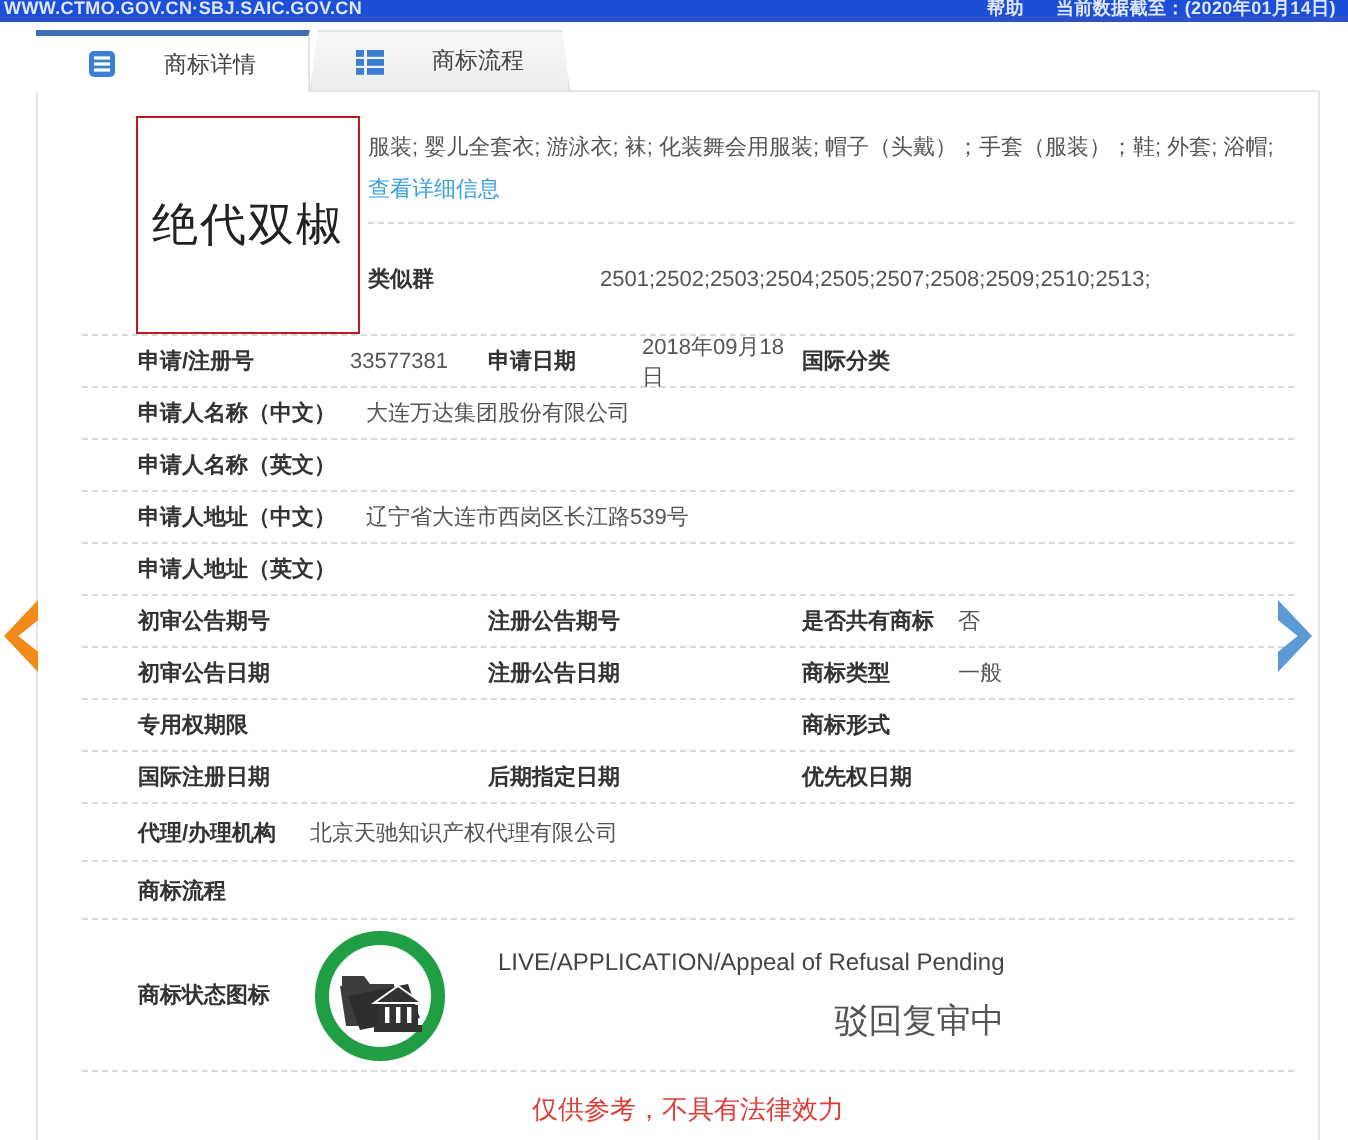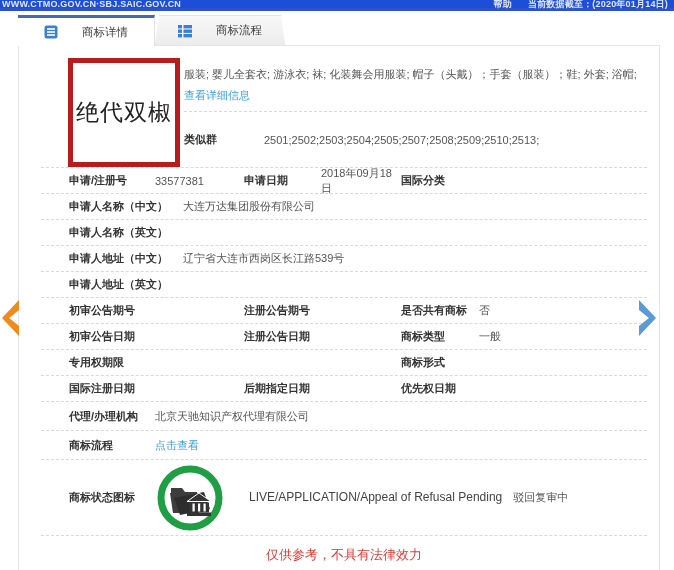--- a/index.html
+++ b/index.html
@@ -44,54 +44,54 @@
   .panel {
     position: absolute; top: 45px; left: 18px; width: 642px; height: 525px;
     background: #fff; border: 1px solid #e5e5e5; border-bottom: none;
     padding: 12px 12px 0 22px;
     z-index: 2;
   }
   .dashed { border-bottom: 1px dashed #d9d9d9; }
   
   .top-section { display: flex; padding-left: 27px; height: 110px; border-bottom: 1px dashed #d9d9d9; }
   .mark-box {
-    width: 112px; height: 109px; border: 5px solid #b91c1c; background: #fff;
+    width: 112px; height: 109px; border: 1px solid #b91c1c; background: #fff;
     display: flex; align-items: center; justify-content: center; flex: none;
   }
   .mark-name {
     font-family: "Liberation Serif", "DejaVu Serif", serif;
     font-size: 23px; color: #222; letter-spacing: 1px; white-space: nowrap;
   }
   .top-right { flex: 1; margin-left: 4px; display: flex; flex-direction: column; }
   .goods-row { height: 54px; display: flex; border-bottom: 1px dashed #d9d9d9; }
   .goods-row .lb { display: flex; align-items: center; }
   .goods-val { flex: 1; font-size: 11px; line-height: 21px; padding-top: 6px; color: #555; }
-  .simgroup-row { height: 55px; display: flex; align-items: center; }
+  .simgroup-row { height: 55px; display: flex; align-items: center; gap: 36px; }
   .simgroup-row .val { font-size: 11px; color: #555; }
   
   .row { display: flex; align-items: center; height: 26px; padding-left: 28px; font-size: 11px; }
   .row.tall { height: 29px; }
   .lb { font-weight: bold; color: #333; flex: none; font-size: 11px; }
   .vl { color: #555; flex: none; }
   .w-label  { width: 86px; }
-  .w-val1   { width: 89px; }
+  .w-val1   { width: 89px; text-align: center; }
   .w-label2 { width: 77px; }
   .w-val2   { width: 80px; }
   .w-wide2  { width: 157px; }
   .w-label3 { width: 78px; }
   .grow { flex: 1; }
   .glabel { width: 80px; font-weight: bold; color: #333; font-size: 11px; flex: none; }
   a.link { color: #3aa0e0; text-decoration: none; cursor: pointer; }
   
   .status-row { height: 76px; display: flex; align-items: center; padding-left: 28px; }
   .status-row .lb { width: 86px; }
   .status-icon { width: 70px; height: 70px; flex: none; }
-  .status-texts { margin-left: 24px; display: flex; flex-direction: row; gap: 11px; }
+  .status-texts { margin-left: 24px; display: flex; flex-direction: column; gap: 11px; }
   .status-en { font-size: 12px; color: #444; }
-  .status-cn { font-size: 11px; color: #555; }
+  .status-cn { font-size: 17px; color: #555; text-align: right; }
   
   .note { margin-top: 10px; text-align: center; font-size: 13px; color: #e03a36; }
   
   .arrow { position: absolute; top: 300px; width: 17px; height: 36px; cursor: pointer; z-index: 6; }
   .arrow-left  { left: 2px;  background: #f18a1b;
                  clip-path: polygon(0 50%, 100% 0, 100% 28%, 42% 50%, 100% 72%, 100% 100%); }
   .arrow-right { left: 639px; background: #5b9bd5;
                  clip-path: polygon(100% 50%, 0 0, 0 28%, 58% 50%, 0 72%, 0 100%); }
   
   .wm { position: absolute; border: 2px solid #f6ecec; opacity: .55; pointer-events: none; z-index: 1; }
@@ -222,21 +222,20 @@
     <span class="vl grow"></span>
   </div>
 
   <div class="row tall dashed">
     <span class="lb w-label">代理/办理机构</span>
     <span class="vl grow">北京天驰知识产权代理有限公司</span>
   </div>
 
   <div class="row tall dashed">
     <span class="lb w-label">商标流程</span>
-    <a class="link grow">点击查看</a>
   </div>
 
   <div class="status-row dashed">
     <span class="lb">商标状态图标</span>
     <svg class="status-icon" viewBox="0 0 70 70">
       <circle cx="35" cy="35" r="29" fill="#fff" stroke="#1f9e44" stroke-width="7"></circle>
       <path d="M16 25 l11 0 3 4 12 0 0 5 -26 0 z" fill="#3d3d3d"></path>
       <path d="M15 30 L41 30 L44 50 L18 50 z" fill="#3d3d3d"></path>
       <path d="M19 35 L49 29 L55 46 L25 52 z" fill="#2e2e2e"></path>
       <polygon points="44,30 56,38.5 32,38.5" fill="#333" stroke="#fff" stroke-width="1"></polygon>

